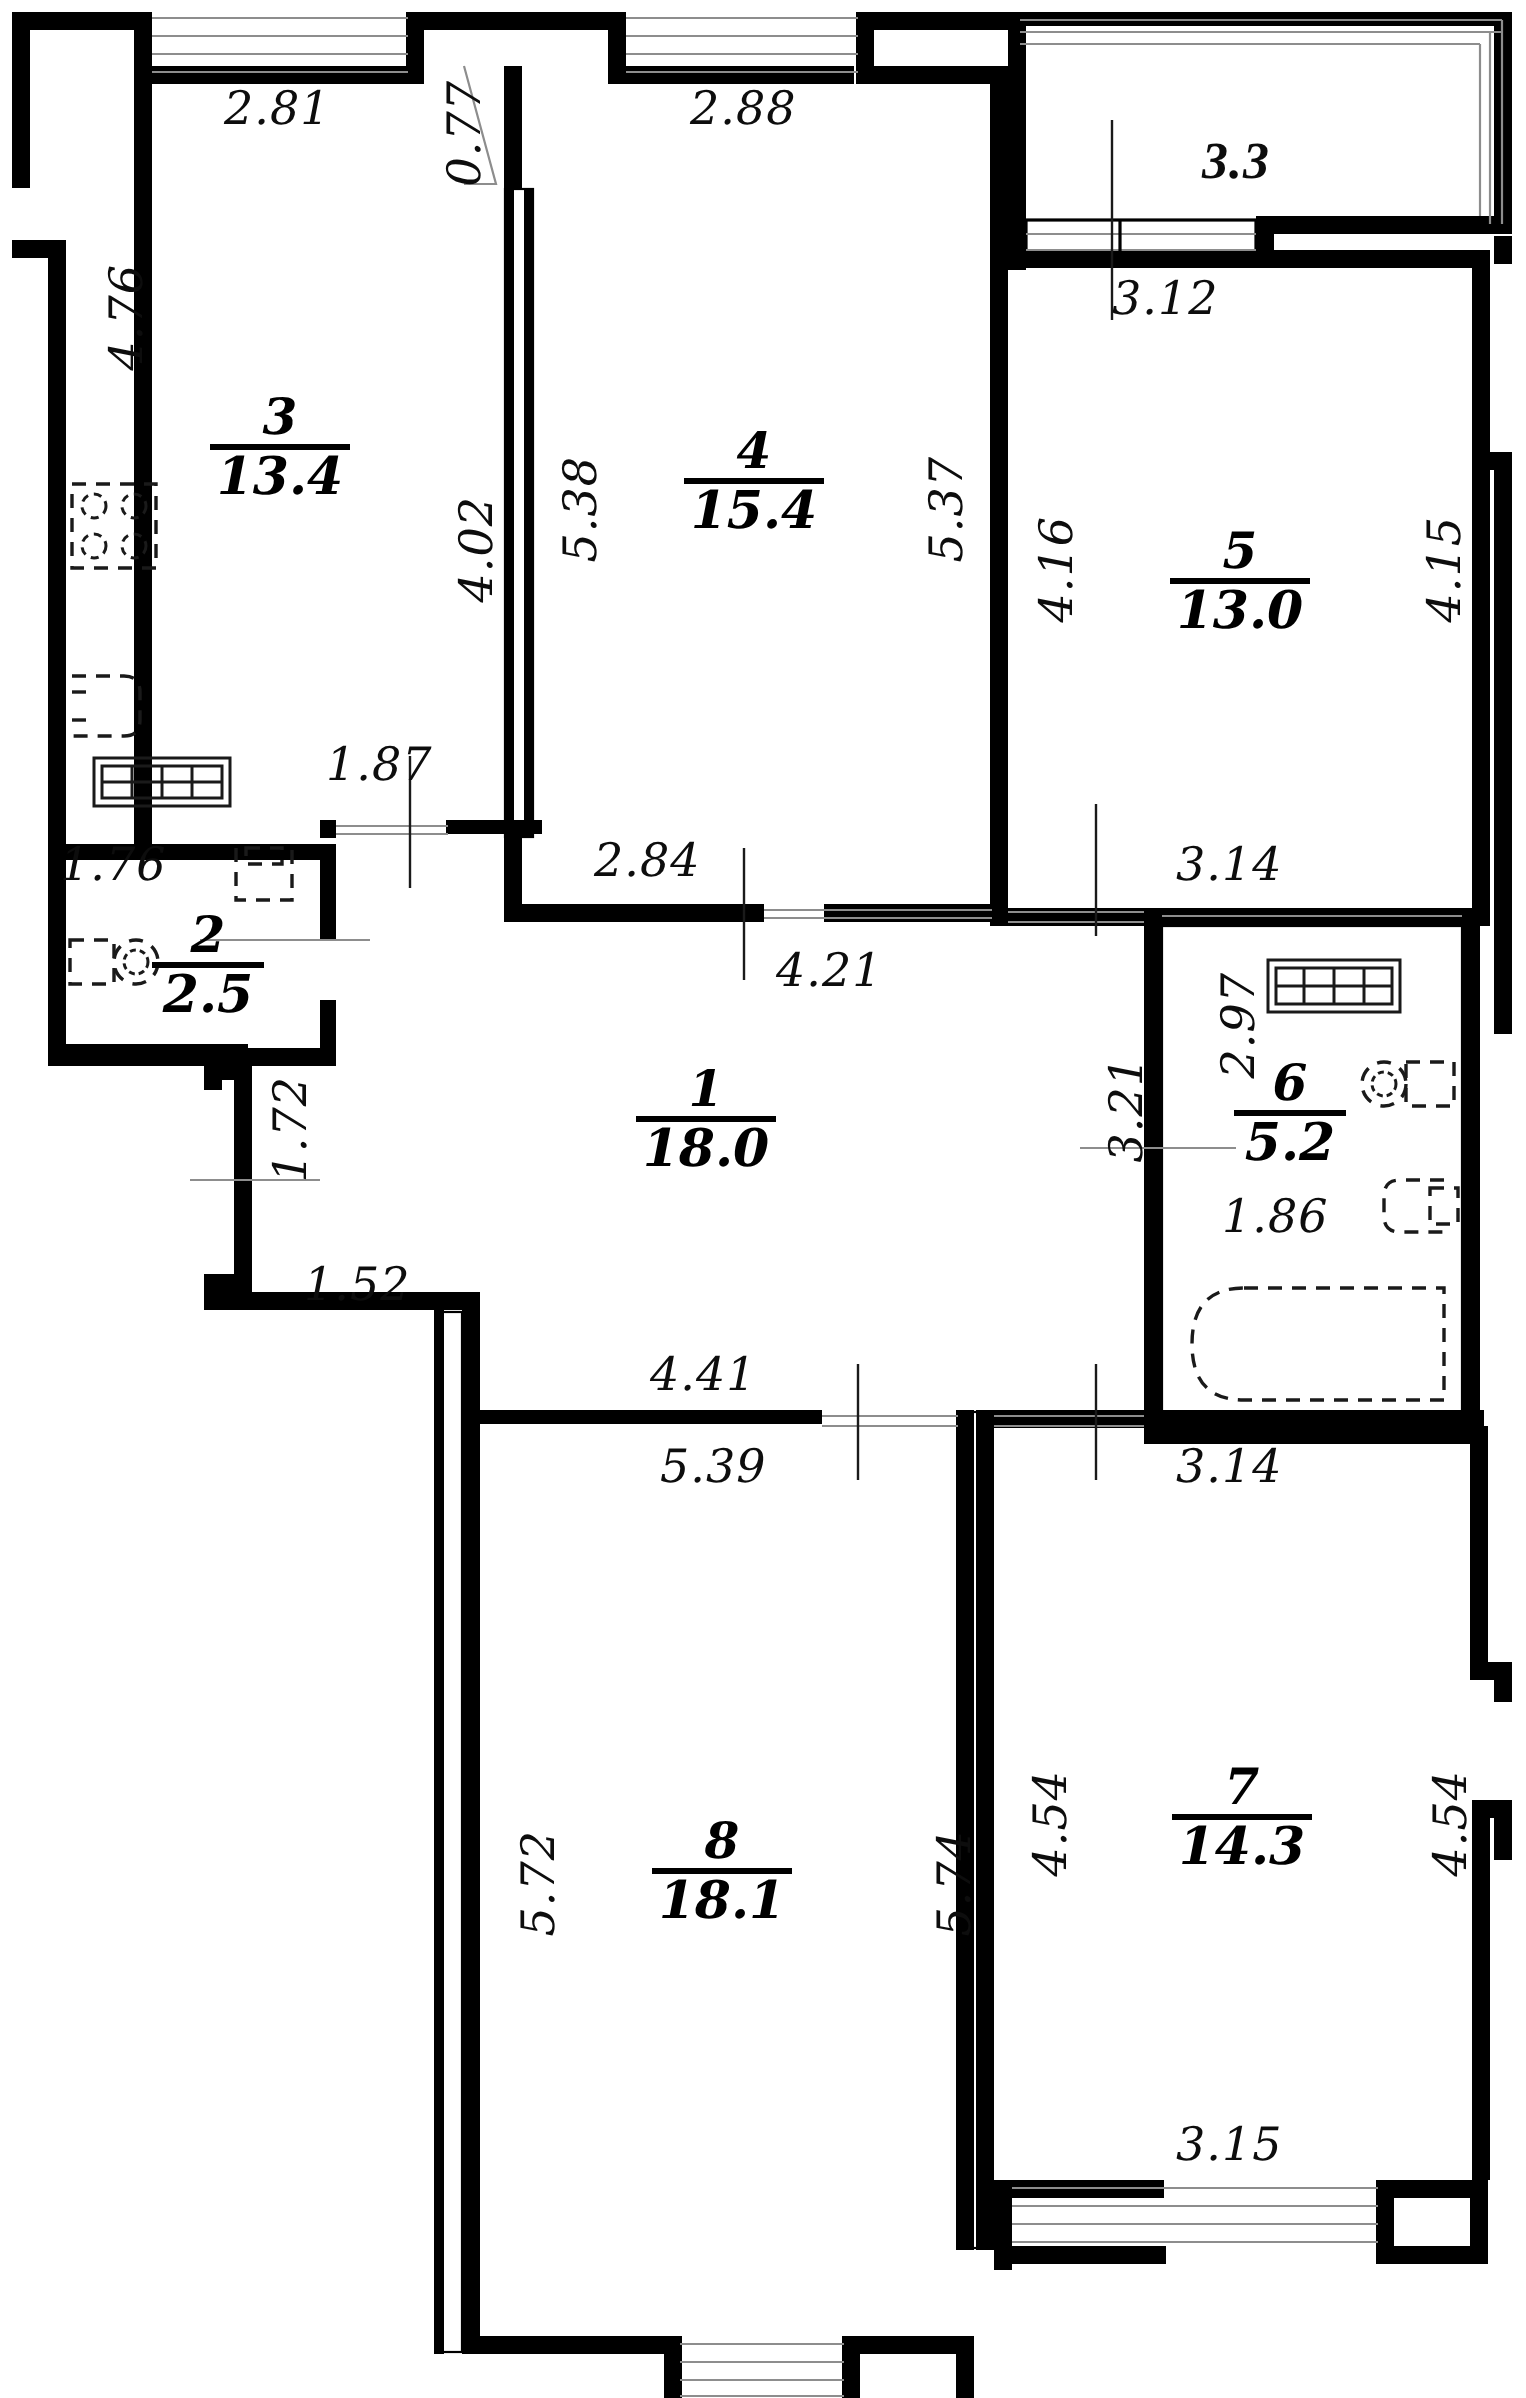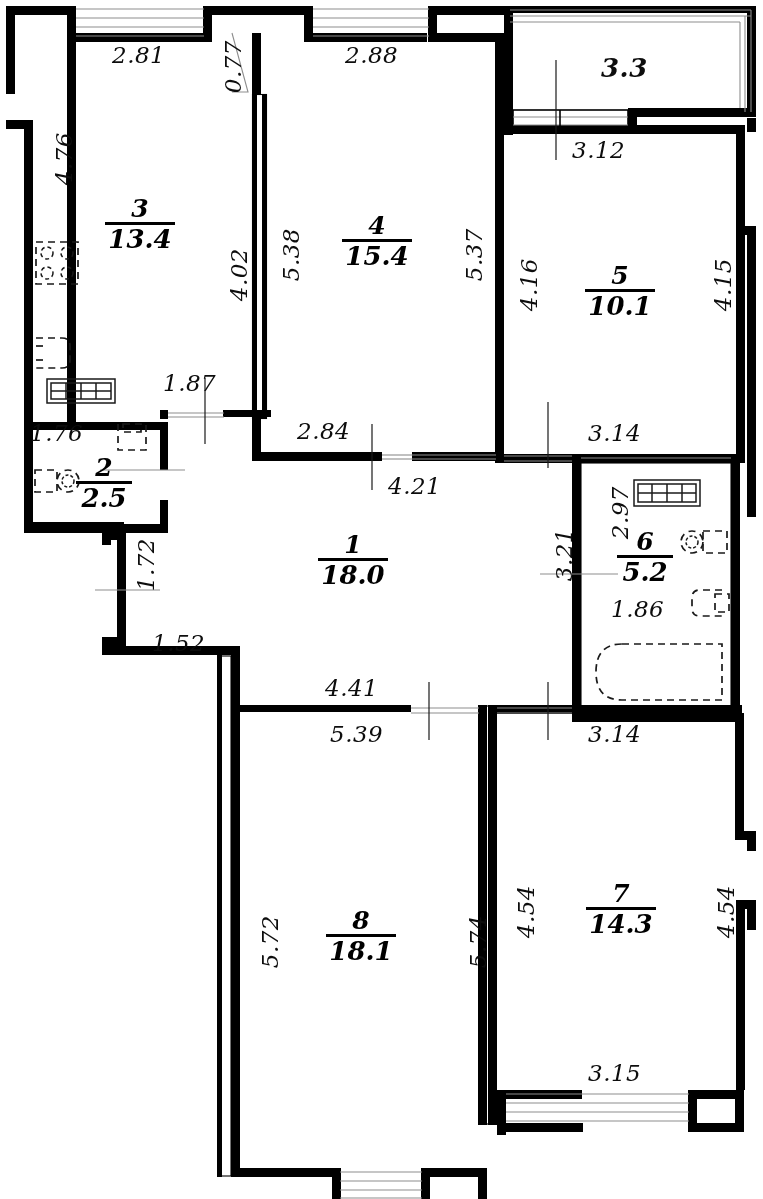--- a/index.html
+++ b/index.html
@@ -400,21 +400,21 @@
 
   <div class="room-tag" style="left:337px;  top:213px;  width:80px;">
     <span class="rt-num">4</span>
     <span class="rt-rule" style="width:70px;"></span>
     <span class="rt-area">15.4</span>
   </div>
 
   <div class="room-tag" style="left:580px;  top:263px;  width:80px;">
     <span class="rt-num">5</span>
     <span class="rt-rule" style="width:70px;"></span>
-    <span class="rt-area">10.1</span>
+    <span class="rt-area">13.0</span>
   </div>
 
   <div class="room-tag" style="left:71px;   top:455px;  width:66px;">
     <span class="rt-num">2</span>
     <span class="rt-rule" style="width:56px;"></span>
     <span class="rt-area">2.5</span>
   </div>
 
   <div class="room-tag" style="left:313px;  top:532px;  width:80px;">
     <span class="rt-num">1</span>
@@ -435,22 +435,22 @@
   </div>
 
   <div class="room-tag" style="left:581px;  top:881px;  width:80px;">
     <span class="rt-num">7</span>
     <span class="rt-rule" style="width:70px;"></span>
     <span class="rt-area">14.3</span>
   </div>
 
   <div class="lbl dim" style="left:112px; top:44px;">2.81</div>
   <div class="lbl dim" style="left:345px; top:44px;">2.88</div>
-  <div class="lbl dim" style="left:601px; top:55px; font-size:26px; font-weight:700;">3.3</div>
-  <div class="lbl dim" style="left:572px; top:139px;">3.12</div>
+  <div class="lbl dim" style="left:601px; top:68px; font-size:26px; font-weight:700;font-family:Liberation Serif, serif;">3.3</div>
+  <div class="lbl dim" style="left:556px; top:139px;">3.12</div>
   <div class="lbl dim" style="left:139px; top:372px;margin-left:24px;">1.87</div>
   <div class="lbl dim" style="left:30px;  top:422px;">1.76</div>
   <div class="lbl dim" style="left:297px; top:420px;">2.84</div>
   <div class="lbl dim" style="left:588px; top:422px;">3.14</div>
   <div class="lbl dim" style="left:388px; top:475px;">4.21</div>
   <div class="lbl dim" style="left:611px; top:598px;text-align:center;">1.86</div>
   <div class="lbl dim" style="left:152px; top:632px;">1.52</div>
   <div class="lbl dim" style="left:325px; top:677px;">4.41</div>
   <div class="lbl dim" style="left:330px; top:723px;">5.39</div>
   <div class="lbl dim" style="left:588px; top:723px;">3.14</div>

